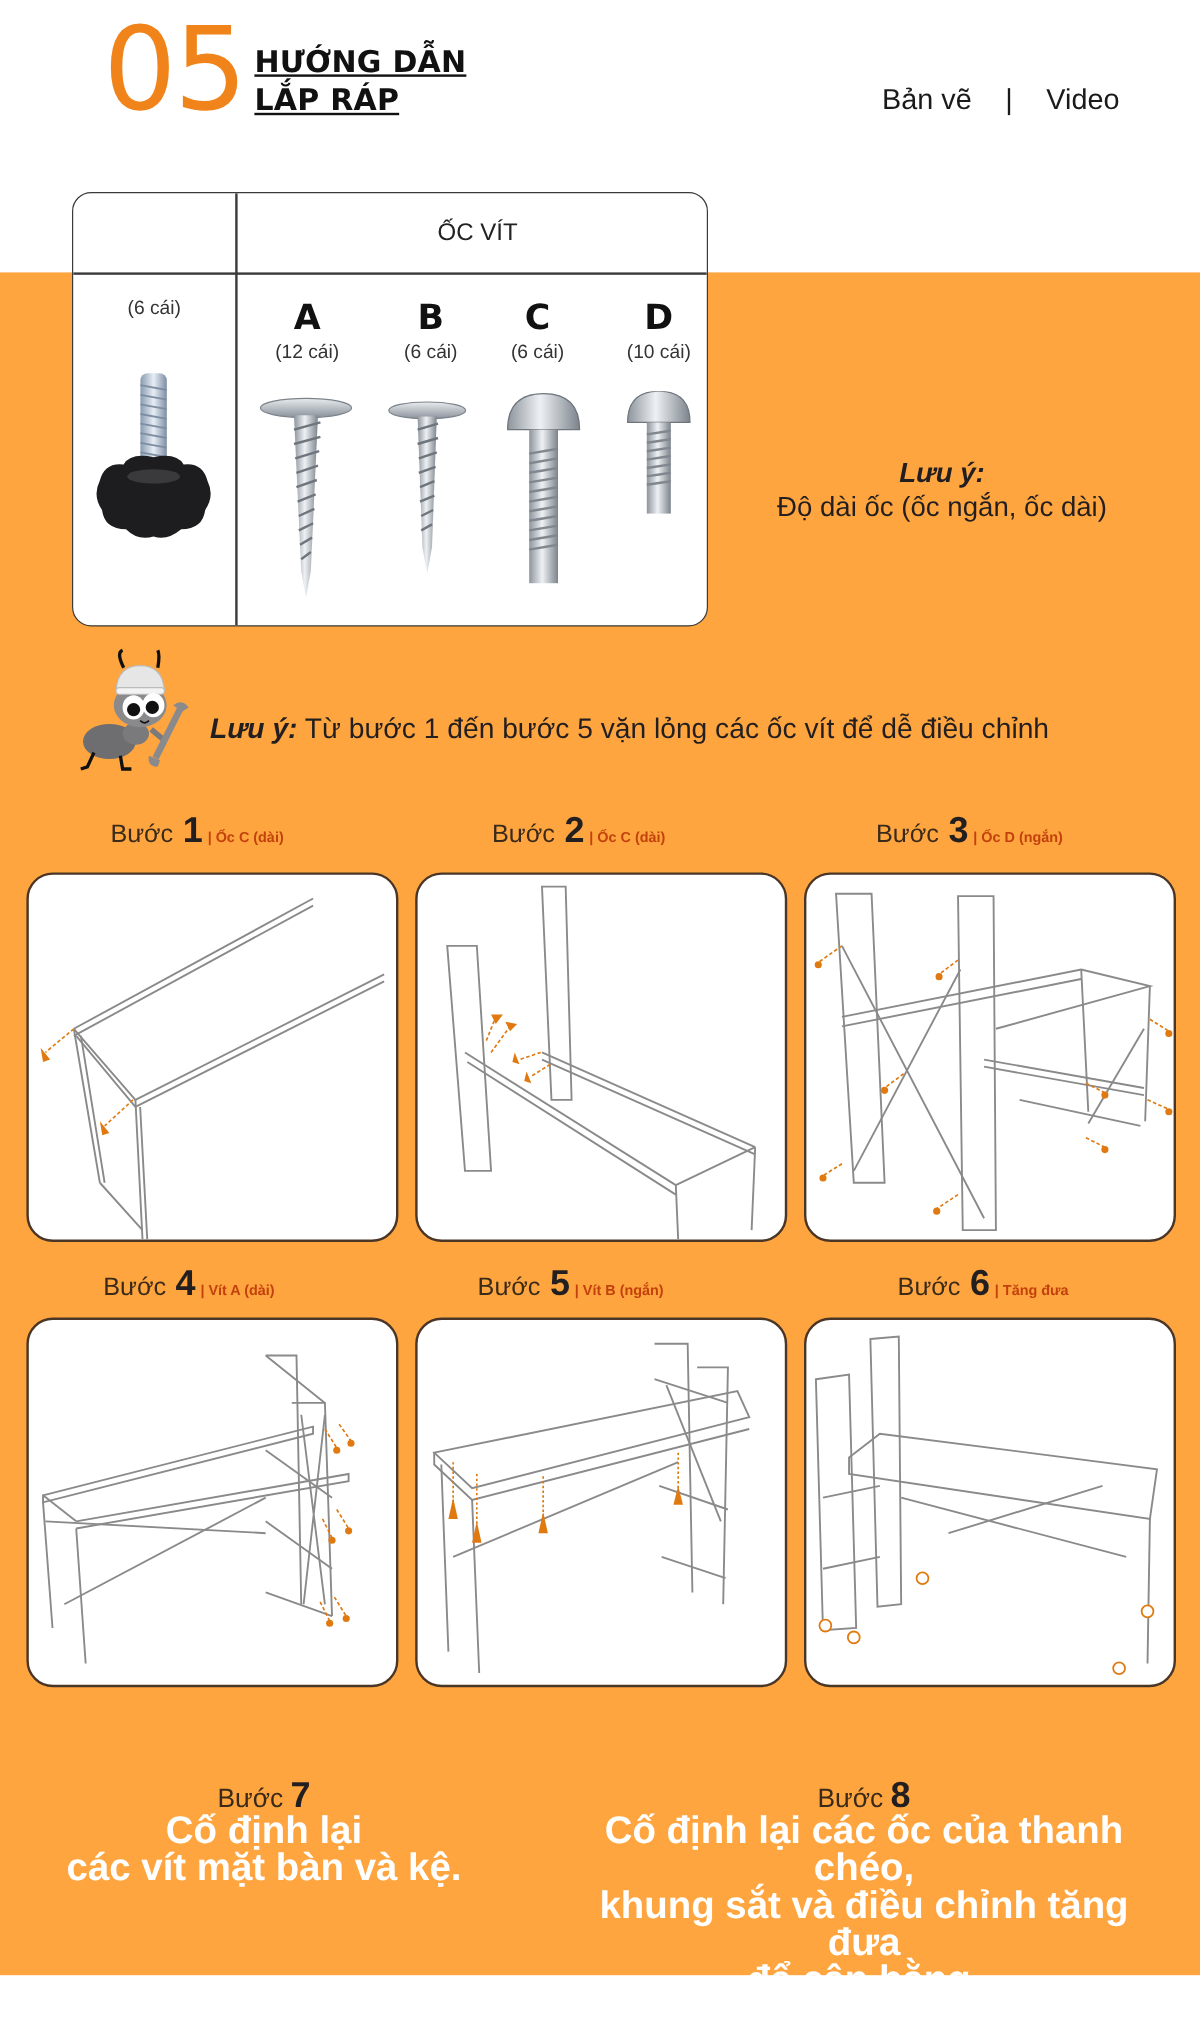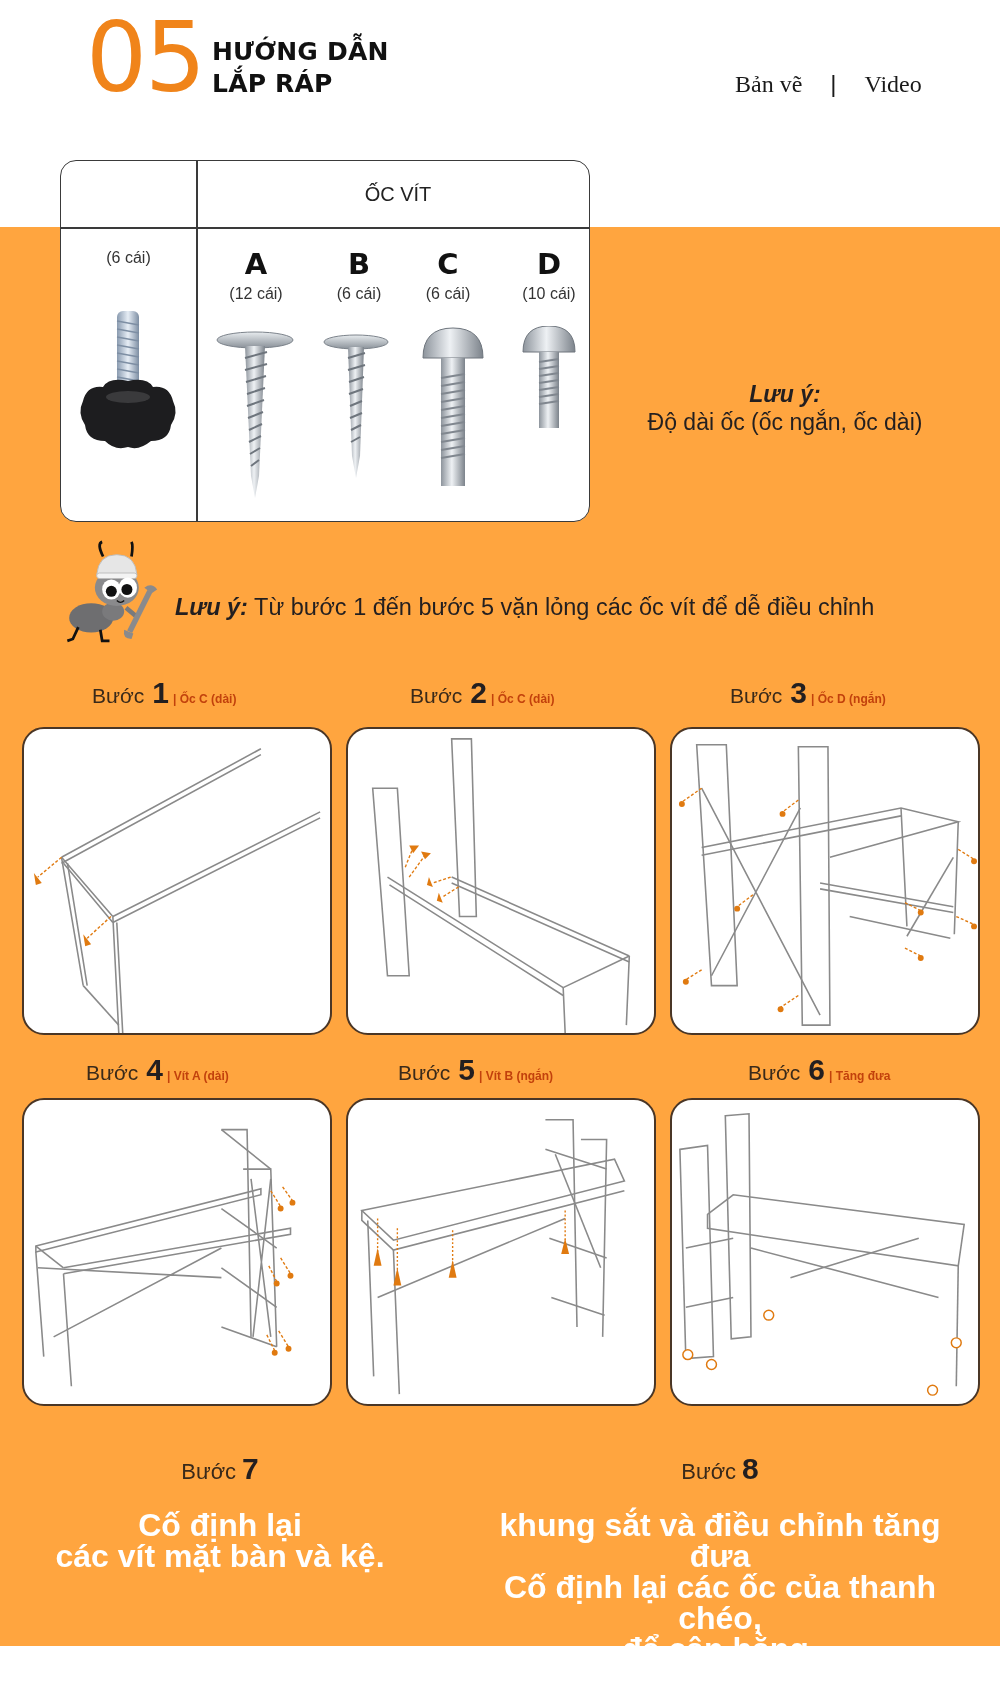--- a/index.html
+++ b/index.html
@@ -4,24 +4,24 @@
 <style>
   * { box-sizing: border-box; margin: 0; padding: 0; }
   body { width: 1000px; height: 1692px; background: #ffffff; position: relative; overflow: hidden;
          font-family: "Liberation Sans", "DejaVu Sans", sans-serif; color: #231f20; }
   .abs { position: absolute; }
   .orange-band { left: 0; top: 227px; width: 1000px; height: 1419px; background: #FFA53F; }
   .big-num { left: 86px; top: 10px; font-size: 96px; line-height: 96px; color: #F0841A; font-weight: 400;
              letter-spacing: -2px; font-family: "DejaVu Sans", sans-serif; text-align: right; }
   .title { left: 212px; top: 36px; font-size: 25px; line-height: 32px; font-weight: 900; color: #111;
            font-family: "DejaVu Sans", sans-serif; letter-spacing: 0.2px; }
-  .title span { display: block; font-weight: bold; }
+  .title span { display: block; font-weight: bold; text-decoration: underline; }
   .tabs { left: 735px; top: 70px; font-size: 24px; color: #1a1a1a; display: flex; gap: 28px; align-items: center; }
   .tabs .sep { color: #1a1a1a; }
-  .tabs .tab { cursor: pointer; font-family: Liberation Serif, serif; }
+  .tabs .tab { cursor: pointer; }
 
   .parts { left: 60px; top: 160px; width: 530px; height: 362px; background: #fff; border: 1.5px solid #3a3a3a;
            border-radius: 16px; overflow: hidden; }
   .parts .vline { left: 135px; top: 0; width: 1.5px; height: 100%; background: #3a3a3a; }
   .parts .hline { left: 0; top: 66px; width: 100%; height: 1.5px; background: #3a3a3a; }
   .parts .h-cell { top: 0; height: 66px; display: flex; align-items: center; justify-content: center;
                    font-size: 20px; color: #222; }
   .parts .count-sm { font-size: 16px; color: #333; }
   .screw-col { position: absolute; top: 88px; width: 90px; text-align: center; }
   .screw-col .letter { font-size: 29px; font-weight: bold; line-height: 30px; color: #111; font-family: "DejaVu Sans", sans-serif; }
@@ -35,21 +35,21 @@
   .note-main b { font-style: italic; }
 
   .step-label { font-size: 21px; color: #3a2a1a; white-space: nowrap; display: flex; align-items: baseline; }
   .step-label .word { font-weight: 300; color: #3a2a1a; }
   .step-label .num { font-size: 30px; font-weight: bold; margin: 0 4px 0 8px; color: #231f20; }
   .step-label .detail { font-size: 12px; font-weight: bold; color: #c2410c; }
 
   .panel { width: 310px; height: 308px; background: #fff; border: 2px solid #4a3626; border-radius: 22px; overflow: hidden; }
   .panel svg { width: 100%; height: 100%; display: block; }
 
-  .final-label { font-size: 22px; color: #3a2a1a; text-align: center; }
+  .final-label { font-size: 22px; color: #3a2a1a; text-align: center; margin-top: 28px; }
   .final-label .num { font-size: 30px; font-weight: bold; color: #231f20; margin-left: 6px; }
   .final-text { color: #ffffff; font-weight: bold; font-size: 32px; line-height: 31px; text-align: center; }
 </style>
 </head>
 <body>
 
 <div class="abs orange-band"></div>
 
 <div class="abs big-num">05</div>
 <div class="abs title">
@@ -378,16 +378,16 @@
 </div>
 <div class="abs final-text" style="left:40px;top:1510px;width:360px;">
   <div>Cố định lại</div>
   <div>các vít mặt bàn và kệ.</div>
 </div>
 
 <div class="abs final-label" style="left:620px;top:1452px;width:200px;">
   <span>Bước</span><span class="num">8</span>
 </div>
 <div class="abs final-text" style="left:470px;top:1510px;width:500px;">
+  <div>Cố định lại các ốc của thanh chéo,</div>
   <div>khung sắt và điều chỉnh tăng đưa</div>
-  <div>Cố định lại các ốc của thanh chéo,</div>
   <div>để cân bằng.</div>
 </div>
 
 </body></html>

